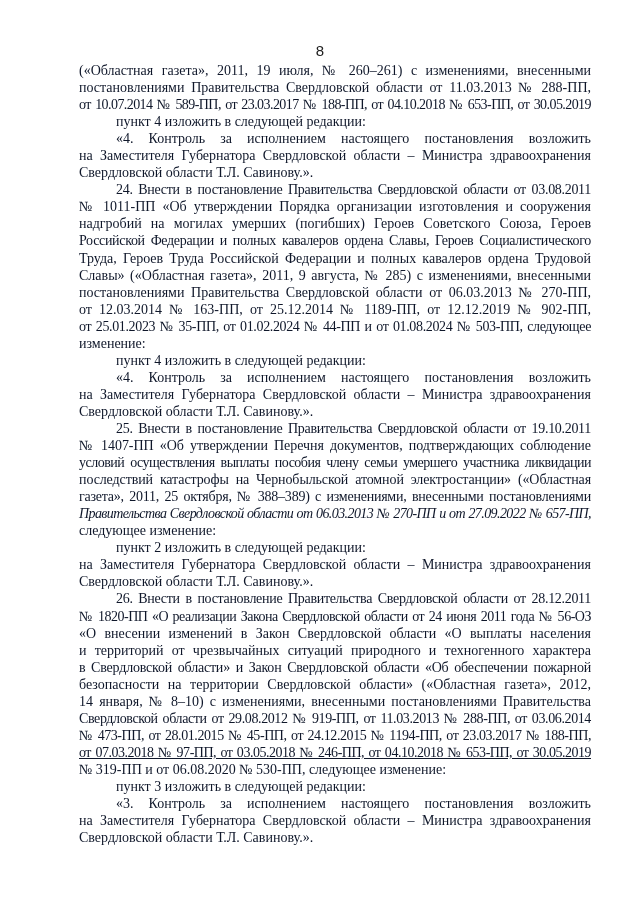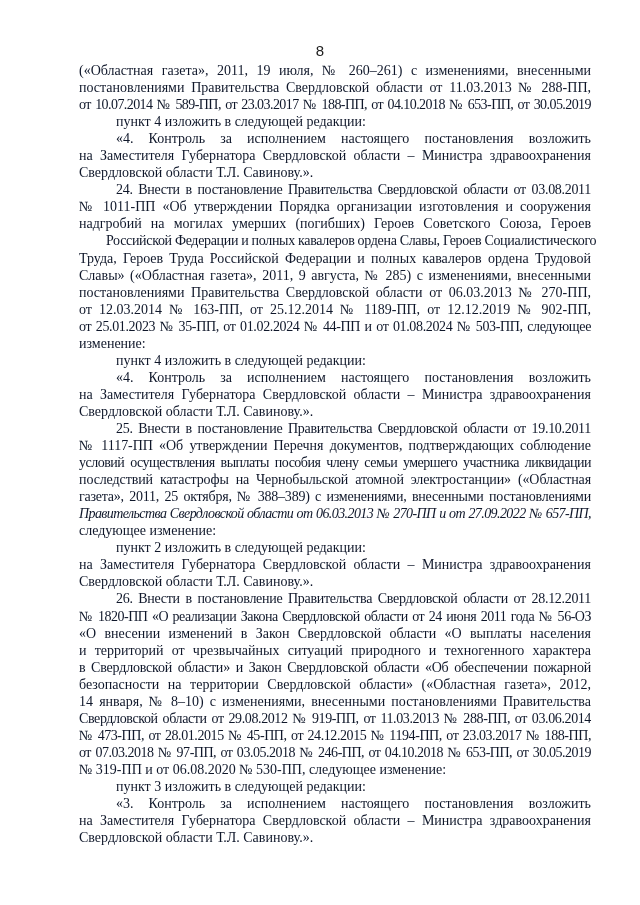--- a/index.html
+++ b/index.html
@@ -34,50 +34,50 @@
       <span class="line">(«Областная газета», 2011, 19 июля, № 260–261) с изменениями, внесенными</span>
       <span class="line">постановлениями Правительства Свердловской области от 11.03.2013 № 288-ПП,</span>
       <span class="line" style="letter-spacing: -0.567647px;">от 10.07.2014 № 589-ПП, от 23.03.2017 № 188-ПП, от 04.10.2018 № 653-ПП, от 30.05.2019</span>
       <span class="line indent-only">пункт 4 изложить в следующей редакции:</span>
       <span class="line indent">«4. Контроль за исполнением настоящего постановления возложить</span>
       <span class="line">на Заместителя Губернатора Свердловской области – Министра здравоохранения</span>
       <span class="line last">Свердловской области Т.Л. Савинову.».</span>
       <span class="line indent" style="letter-spacing: -0.308333px;">24. Внести в постановление Правительства Свердловской области от 03.08.2011</span>
       <span class="line">№ 1011-ПП «Об утверждении Порядка организации изготовления и сооружения</span>
       <span class="line">надгробий на могилах умерших (погибших) Героев Советского Союза, Героев</span>
-      <span class="line" style="letter-spacing: -0.326322px; margin-left: 27px;">Российской Федерации и полных кавалеров ордена Славы, Героев Социалистического</span>
+      <span class="line" style="letter-spacing: -0.326322px;">Российской Федерации и полных кавалеров ордена Славы, Героев Социалистического</span>
       <span class="line">Труда, Героев Труда Российской Федерации и полных кавалеров ордена Трудовой</span>
       <span class="line">Славы» («Областная газета», 2011, 9 августа, № 285) с изменениями, внесенными</span>
       <span class="line">постановлениями Правительства Свердловской области от 06.03.2013 № 270-ПП,</span>
       <span class="line">от 12.03.2014 № 163-ПП, от 25.12.2014 № 1189-ПП, от 12.12.2019 № 902-ПП,</span>
       <span class="line" style="letter-spacing: -0.356641px;">от 25.01.2023 № 35-ПП, от 01.02.2024 № 44-ПП и от 01.08.2024 № 503-ПП, следующее</span>
       <span class="line last">изменение:</span>
       <span class="line indent-only">пункт 4 изложить в следующей редакции:</span>
       <span class="line indent">«4. Контроль за исполнением настоящего постановления возложить</span>
       <span class="line">на Заместителя Губернатора Свердловской области – Министра здравоохранения</span>
       <span class="line last">Свердловской области Т.Л. Савинову.».</span>
       <span class="line indent" style="letter-spacing: -0.308333px;">25. Внести в постановление Правительства Свердловской области от 19.10.2011</span>
-      <span class="line" style="letter-spacing: -0.037412px;">№ 1117-ПП «Об утверждении Перечня документов, подтверждающих соблюдение</span>
+      <span class="line" style="letter-spacing: -0.037412px;">№ 1407-ПП «Об утверждении Перечня документов, подтверждающих соблюдение</span>
       <span class="line" style="letter-spacing: -0.496638px;">условий осуществления выплаты пособия члену семьи умершего участника ликвидации</span>
       <span class="line" style="letter-spacing: -0.105208px;">последствий катастрофы на Чернобыльской атомной электростанции» («Областная</span>
       <span class="line" style="letter-spacing: -0.232793px;">газета», 2011, 25 октября, № 388–389) с изменениями, внесенными постановлениями</span>
       <span class="line" style="letter-spacing: -0.589044px; font-style: italic;">Правительства Свердловской области от 06.03.2013 № 270-ПП и от 27.09.2022 № 657-ПП,</span>
       <span class="line last">следующее изменение:</span>
       <span class="line indent-only">пункт 2 изложить в следующей редакции:</span>
       <span class="line">на Заместителя Губернатора Свердловской области – Министра здравоохранения</span>
       <span class="line last">Свердловской области Т.Л. Савинову.».</span>
       <span class="line indent" style="letter-spacing: -0.308333px;">26. Внести в постановление Правительства Свердловской области от 28.12.2011</span>
       <span class="line" style="letter-spacing: -0.482422px;">№ 1820-ПП «О реализации Закона Свердловской области от 24 июня 2011 года № 56-ОЗ</span>
       <span class="line">«О внесении изменений в Закон Свердловской области «О выплаты населения</span>
       <span class="line">и территорий от чрезвычайных ситуаций природного и техногенного характера</span>
       <span class="line" style="letter-spacing: -0.197037px;">в Свердловской области» и Закон Свердловской области «Об обеспечении пожарной</span>
       <span class="line">безопасности на территории Свердловской области» («Областная газета», 2012,</span>
       <span class="line">14 января, № 8–10) с изменениями, внесенными постановлениями Правительства</span>
       <span class="line" style="letter-spacing: -0.384337px;">Свердловской области от 29.08.2012 № 919-ПП, от 11.03.2013 № 288-ПП, от 03.06.2014</span>
       <span class="line" style="letter-spacing: -0.419367px;">№ 473-ПП, от 28.01.2015 № 45-ПП, от 24.12.2015 № 1194-ПП, от 23.03.2017 № 188-ПП,</span>
-      <span class="line" style="letter-spacing: -0.487537px;">от 07.03.2018 № 97-ПП, от 03.05.2018 № 246-ПП, от 04.10.2018 № 653-ПП, от 30.05.2019</span>
+      <span class="line" style="letter-spacing: -0.487537px; text-decoration: underline;">от 07.03.2018 № 97-ПП, от 03.05.2018 № 246-ПП, от 04.10.2018 № 653-ПП, от 30.05.2019</span>
       <span class="line last">№ 319-ПП и от 06.08.2020 № 530-ПП, следующее изменение:</span>
       <span class="line indent-only">пункт 3 изложить в следующей редакции:</span>
       <span class="line indent">«3. Контроль за исполнением настоящего постановления возложить</span>
       <span class="line">на Заместителя Губернатора Свердловской области – Министра здравоохранения</span>
       <span class="line last">Свердловской области Т.Л. Савинову.».</span>
     </div>
 </div>
 
 </body></html>

